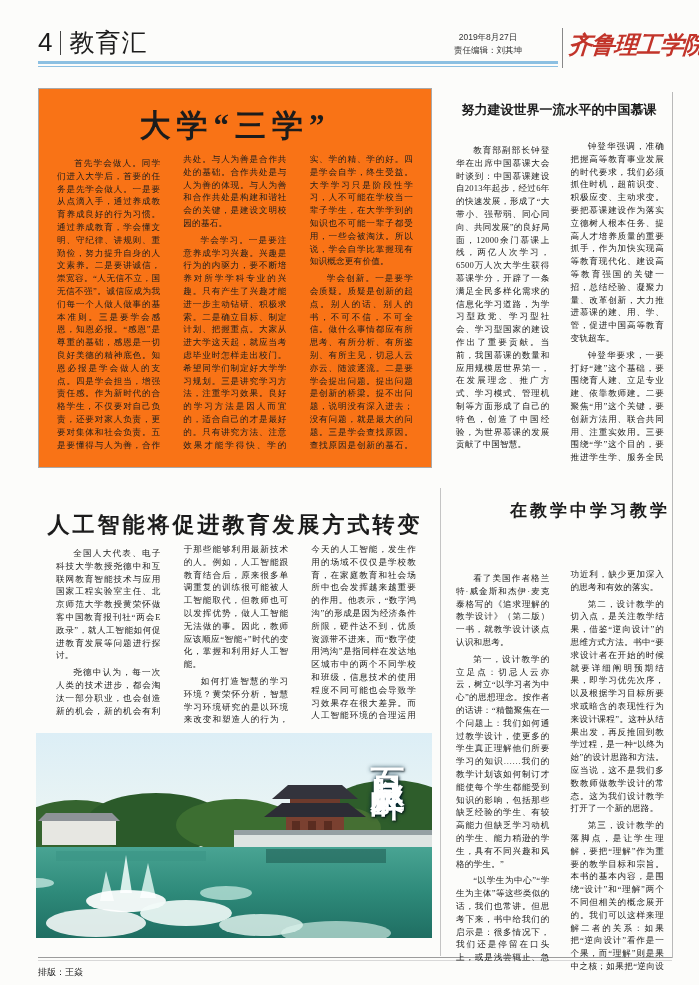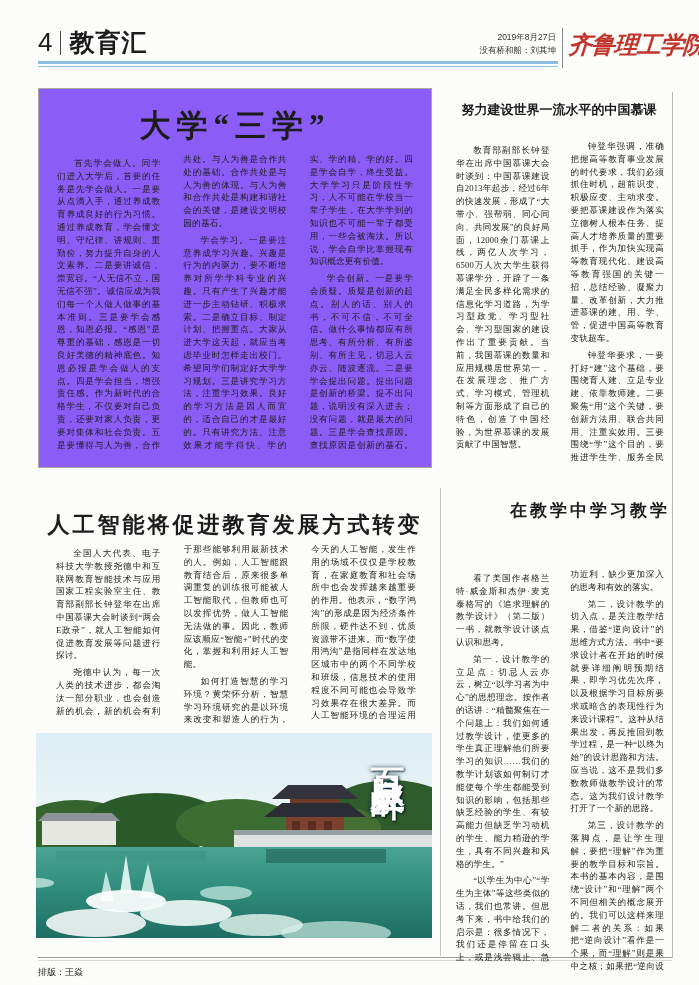--- a/index.html
+++ b/index.html
@@ -6,38 +6,38 @@
   .page{
     position:relative; width:699px; height:985px; background:#fcfcfa;
     font-family:"Liberation Serif","DejaVu Serif",serif; color:#1c1c1c;
     overflow:hidden; margin:0 auto;
   }
   
   .hdr-left{position:absolute; left:38px; top:26px; display:flex; align-items:center; gap:8px;
     font-family:"Liberation Sans","DejaVu Sans",sans-serif;}
   .hdr-pagenum{font-size:26px; font-weight:400;}
   .hdr-sep{width:1px; height:24px; background:#444;}
-  .hdr-section{font-size:25px; font-weight:bold; letter-spacing:1px;}
+  .hdr-section{font-size:25px; font-weight:normal; letter-spacing:1px;}
   .hdr-rule-a{position:absolute; left:38px; top:61px; width:520px; height:3px; background:#8cc0e2;}
   .hdr-rule-b{position:absolute; left:38px; top:66px; width:520px; height:1px; background:#8cc0e2;}
-  .hdr-meta{position:absolute; left:420px; top:31px; width:136px; text-align:right;
+  .hdr-meta{position:absolute; left:420px; top:31px; width:136px; text-align:center;
     font-size:8.5px; line-height:13px; color:#333;
     font-family:"Liberation Sans","DejaVu Sans",sans-serif;}
   .hdr-vsep{position:absolute; left:562px; top:28px; width:1px; height:40px; background:#888;}
   .masthead{position:absolute; left:568px; top:30px; width:112px; font-size:24px; line-height:30px;
     color:#c2342a; font-weight:bold; font-style:italic; letter-spacing:-1px;
     transform:skewX(-4deg); white-space:nowrap;}
   
   .vrule-right{position:absolute; left:672px; top:92px; width:1px; height:866px; background:#b9b9b9;}
   .vrule-mid{position:absolute; left:440px; top:488px; width:1px; height:468px; background:#c4c4c4;}
   .hrule-bottom{position:absolute; left:38px; top:957px; width:634px; height:1px; background:#9c9c9c;}
   .hrule-bottom2{position:absolute; left:38px; top:960px; width:634px; height:1px; background:#d8d8d8;}
   
   .art1-box{position:absolute; left:38px; top:88px; width:394px; height:380px;
-    border:1px solid #a9a9a9; box-sizing:border-box; background:#8b5cf6;}
+    border:1px solid #a9a9a9; box-sizing:border-box; background:#f97316;}
   .art1-title{position:absolute; left:0; top:16px; width:100%; text-align:center;
     font-size:31px; font-weight:bold; letter-spacing:6px;}
   .art1-body{position:absolute; left:14px; top:64px; width:364px; height:302px;}
   .art2-title{position:absolute; left:448px; top:101px; width:222px; text-align:center;
     font-family:"Liberation Sans","DejaVu Sans",sans-serif; font-weight:900; font-size:13px;
     letter-spacing:0px; white-space:nowrap;}
   .art2-body{position:absolute; left:452px; top:140px; width:216px; height:324px;}
   .art3-title{position:absolute; left:38px; top:494px; width:394px; text-align:center;
     font-size:22px; font-weight:bold; letter-spacing:3px;margin-top:16px;}
   .art3-body{position:absolute; left:52px; top:543px; width:368px; height:186px;}
@@ -71,21 +71,21 @@
 
   <div class="hdr-left">
     <span class="hdr-pagenum">4</span>
     <span class="hdr-sep"></span>
     <span class="hdr-section">教育汇</span>
   </div>
   <div class="hdr-rule-a"></div>
   <div class="hdr-rule-b"></div>
   <div class="hdr-meta">
     <div>2019年8月27日</div>
-    <div>没有桥和船：刘其坤</div>
+    <div>责任编辑：刘其坤</div>
   </div>
   <div class="hdr-vsep"></div>
   <div class="masthead">齐鲁理工学院报</div>
 
   <div class="vrule-right"></div>
   <div class="vrule-mid"></div>
   <div class="hrule-bottom"></div>
   <div class="hrule-bottom2"></div>
 
   <div class="art1-box">
@@ -99,21 +99,21 @@
 
   <div class="art2-title">努力建设世界一流水平的中国慕课</div>
   <div class="art2-body body-text cols2">
       <p>教育部副部长钟登华在出席中国慕课大会时谈到：中国慕课建设自2013年起步，经过6年的快速发展，形成了“大带小、强帮弱、同心同向、共同发展”的良好局面，12000余门慕课上线，两亿人次学习，6500万人次大学生获得慕课学分，开辟了一条满足全民多样化需求的信息化学习道路，为学习型政党、学习型社会、学习型国家的建设作出了重要贡献。当前，我国慕课的数量和应用规模居世界第一，在发展理念、推广方式、学习模式、管理机制等方面形成了自己的特色，创造了中国经验，为世界慕课的发展贡献了中国智慧。</p>
       <p>钟登华强调，准确把握高等教育事业发展的时代要求，我们必须抓住时机，超前识变、积极应变、主动求变。要把慕课建设作为落实立德树人根本任务、提高人才培养质量的重要抓手，作为加快实现高等教育现代化、建设高等教育强国的关键一招，总结经验、凝聚力量、改革创新，大力推进慕课的建、用、学、管，促进中国高等教育变轨超车。</p>
       <p>钟登华要求，一要打好“建”这个基础，要围绕育人建、立足专业建、依靠教师建。二要聚焦“用”这个关键，要创新方法用、联合共同用、注重实效用。三要围绕“学”这个目的，要推进学生学、服务全民学、拓展国际学。四要做好“管”这个保障，要管质量、管服务、管安全。<span class="byline">（董鲁皖龙）</span></p>
     </div>
 
   <div class="art3-title">人工智能将促进教育发展方式转变</div>
   <div class="art3-body body-text cols3">
-      <p>全国人大代表、电子科技大学教授尧德中和互联网教育智能技术与应用国家工程实验室主任、教育部副部长钟登华在出席中国慕课大会时谈到“两会E政录”，就人工智能如何促进教育发展等问题进行探讨。</p>
+      <p>全国人大代表、电子科技大学教授尧德中和互联网教育智能技术与应用国家工程实验室主任、北京师范大学教授黄荣怀做客中国教育报刊社“两会E政录”，就人工智能如何促进教育发展等问题进行探讨。</p>
       <p>尧德中认为，每一次人类的技术进步，都会淘汰一部分职业，也会创造新的机会，新的机会有利于那些能够利用最新技术的人。例如，人工智能跟教育结合后，原来很多单调重复的训练很可能被人工智能取代，但教师也可以发挥优势，做人工智能无法做的事。因此，教师应该顺应“智能+”时代的变化，掌握和利用好人工智能。</p>
       <p>如何打造智慧的学习环境？黄荣怀分析，智慧学习环境研究的是以环境来改变和塑造人的行为，今天的人工智能，发生作用的场域不仅仅是学校教育，在家庭教育和社会场所中也会发挥越来越重要的作用。他表示，“数字鸿沟”的形成是因为经济条件所限，硬件达不到，优质资源带不进来。而“数字使用鸿沟”是指同样在发达地区城市中的两个不同学校和班级，信息技术的使用程度不同可能也会导致学习效果存在很大差异。而人工智能环境的合理运用可以有效地弥补这些鸿沟。<span class="byline">（黄蔚 张东）</span></p>
     </div>
 
   <div class="art4-title">在教学中学习教学</div>
   <div class="art4-body body-text cols2">
       <p>看了美国作者格兰特·威金斯和杰伊·麦克泰格写的《追求理解的教学设计》（第二版）一书，就教学设计谈点认识和思考。</p>
       <p>第一，设计教学的立足点：切忌人云亦云，树立“以学习者为中心”的思想理念。按作者的话讲：“精髓聚焦在一个问题上：我们如何通过教学设计，使更多的学生真正理解他们所要学习的知识……我们的教学计划该如何制订才能使每个学生都能受到知识的影响，包括那些缺乏经验的学生、有较高能力但缺乏学习动机的学生、能力稍逊的学生，具有不同兴趣和风格的学生。”</p>
       <p>“以学生为中心”“学生为主体”等这些类似的话，我们也常讲。但思考下来，书中给我们的启示是：很多情况下，我们还是停留在口头上，或是浅尝辄止、急功近利，缺少更加深入的思考和有效的落实。</p>
       <p>第二，设计教学的切入点，是关注教学结果，借鉴“逆向设计”的思维方式方法。书中“要求设计者在开始的时候就要详细阐明预期结果，即学习优先次序，以及根据学习目标所要求或暗含的表现性行为来设计课程”。这种从结果出发，再反推回到教学过程，是一种“以终为始”的设计思路和方法。应当说，这不是我们多数教师做教学设计的常态。这为我们设计教学打开了一个新的思路。</p>

